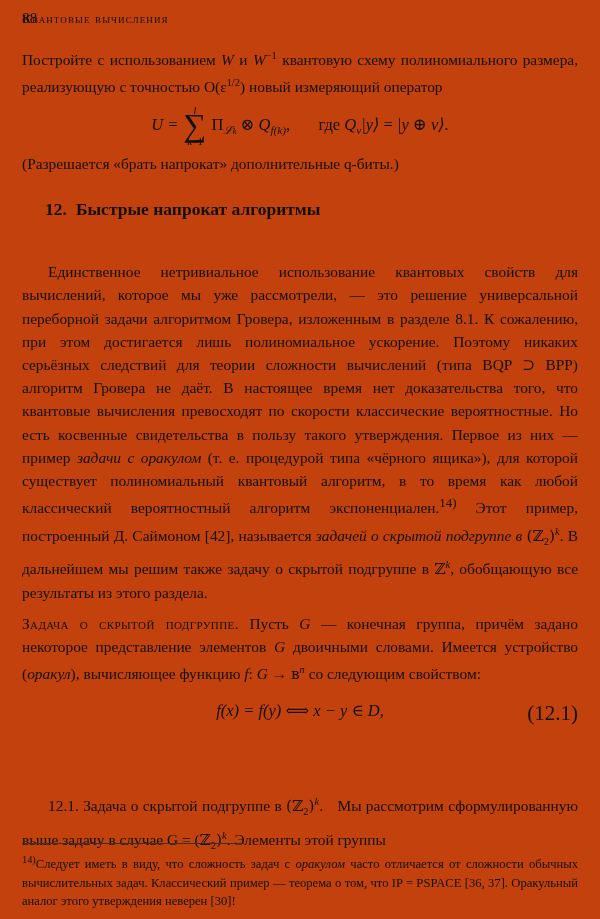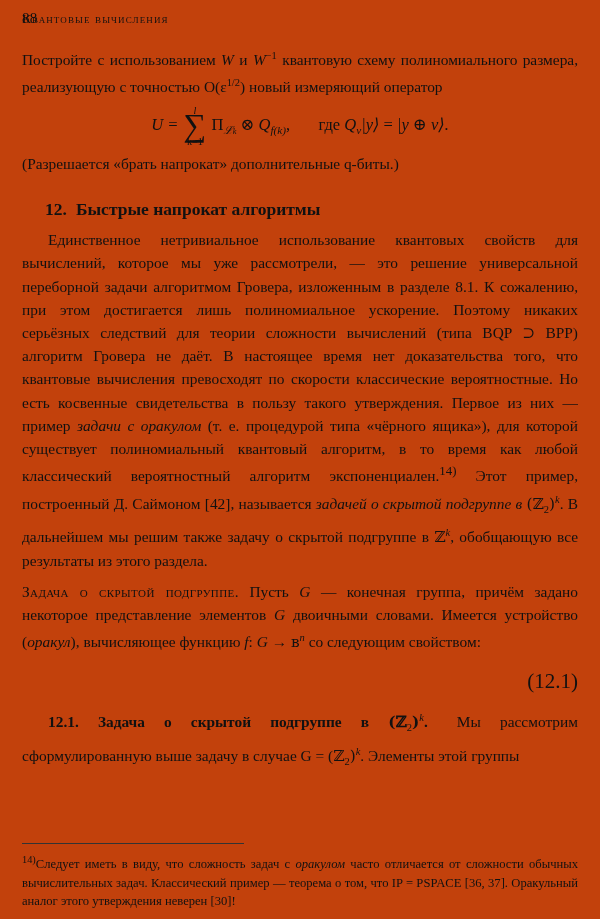--- a/index.html
+++ b/index.html
@@ -55,21 +55,21 @@
     width: 556px;
   }
   p.tx {
     margin: 0;
     font-size: 15.4px;
     line-height: 23.2px;
     text-align: justify;
     text-justify: inter-word;
     hyphens: manual;
   }
-  p.tx.indent { text-indent: 26px; }
+  p.tx.indent { text-indent: 26px; margin-top: 32px; }
   p.tx.noindent { text-indent: 0; }
 
   .gap-sm { height: 7px; }
   .gap-md { height: 15px; }
   .gap-lg { height: 22px; }
 
   
   .math {
     font-family: "Liberation Serif", "DejaVu Serif", serif;
     font-style: italic;
@@ -137,21 +137,21 @@
   h2.section {
     margin: 0;
     padding-left: 23px;
     font-size: 17.5px;
     font-weight: bold;
     line-height: 24px;
   }
   h2.section .num { margin-right: 9px; }
 
   .subsec-run {
-    font-weight: bold;
+    font-weight: normal;
   }
   .smallcaps {
     font-variant: small-caps;
     letter-spacing: 0.4px;
   }
   .ital { font-style: italic; }
 
   
   .fnote {
     position: absolute;
@@ -225,20 +225,21 @@
     <p class="tx indent"><span>Единственное нетривиальное использование квантовых свойств для вычислений, которое мы уже рассмотрели, — это решение универсальной переборной задачи алгоритмом Гровера, изложенным в разделе 8.1. К сожалению, при этом достигается лишь полиномиальное ускорение. Поэтому никаких серьёзных следствий для теории сложности вычислений (типа BQP </span><span class="vsym">⊃</span><span> BPP) алгоритм Гровера не даёт. В настоящее время нет доказательства того, что квантовые вычисления превосходят по скорости классические вероятностные. Но есть косвенные свидетельства в пользу такого утверждения. Первое из них — пример </span><span class="ital">задачи с оракулом</span><span> (т. е. процедурой типа «чёрного ящика»), для которой существует полиномиальный квантовый алгоритм, в то время как любой классический вероятностный алгоритм экспоненциален.</span><sup>14)</sup><span> Этот пример, построенный Д. Саймоном [42], называется </span><span class="ital">задачей о скрытой подгруппе в </span><span class="bb">(ℤ</span><sub class="up">2</sub><span class="bb">)</span><sup class="sm">k</sup><span>. В дальнейшем мы решим также задачу о скрытой подгруппе в </span><span class="bb">ℤ</span><sup class="sm">k</sup><span>, обобщающую все результаты из этого раздела.</span></p>
 
     <div class="gap-sm"></div>
 
     <p class="tx noindent"><span class="smallcaps">Задача о скрытой подгруппе.</span><span> Пусть </span><span class="math">G</span><span> — конечная группа, причём задано некоторое представление элементов </span><span class="math">G</span><span> двоичными словами. Имеется устройство (</span><span class="ital">оракул</span><span>), вычисляющее функцию </span><span class="math">f</span><span class="mathup">:</span> <span class="math">G</span> <span class="vsym">→</span> <span class="bb">ʙ</span><sup class="sm">n</sup><span> со следующим свойством:</span></p>
 
     <div class="gap-md"></div>
 
     <div class="display">
       <span class="display-eq">
+        <span class="math">f(x)  =  f(y)   ⟺   x − y ∈ D,</span>
         <span class="eqno">(12.1)</span>
       </span>
     </div>
 
     <div class="gap-md"></div>
 
 
     <div class="gap-lg"></div>
 
     <p class="tx indent"><span class="subsec-run">12.1.</span> <span class="subsec-run">Задача о скрытой подгруппе в </span><span class="subsec-run bb">(ℤ</span><sub class="up">2</sub><span class="subsec-run bb">)</span><sup class="sm">k</sup><span class="subsec-run">.</span><span style="display:inline-block;width:10px"></span><span> Мы рассмотрим сформулированную выше задачу в случае </span><span class="math mathup">G = (ℤ</span><sub class="up">2</sub><span class="bb">)</span><sup class="sm">k</sup><span>. Элементы этой группы</span></p>

